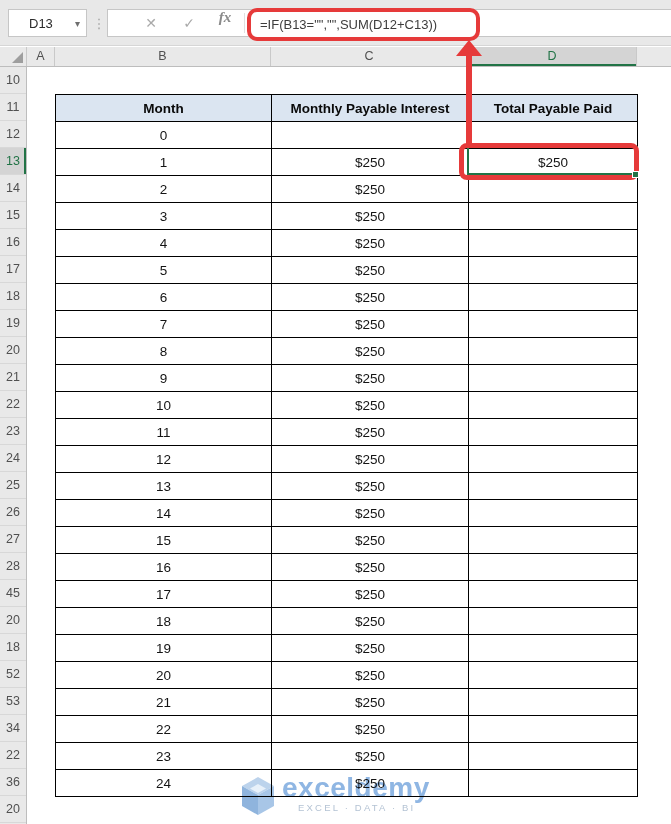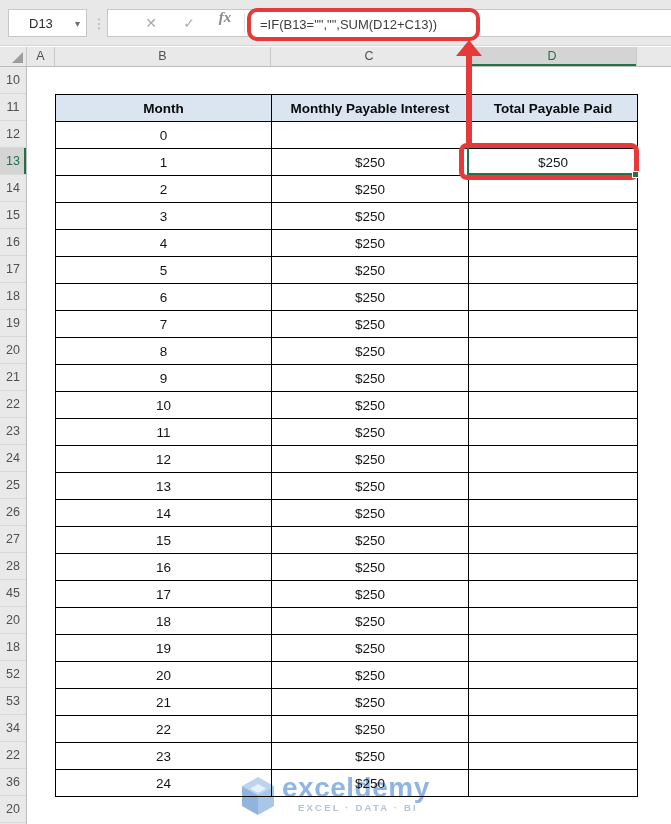--- a/index.html
+++ b/index.html
@@ -117,21 +117,21 @@
     position:absolute; left:236px; top:772px; width:250px; height:46px;
     z-index:7; pointer-events:none; mix-blend-mode:multiply;
   }
   .wm-logo { position:absolute; left:2px; top:4px; }
   .wm-brand {
     position:absolute; left:46px; top:0px;
     font-size:28px; font-weight:bold; letter-spacing:0.5px; color:#8fb6e3;
   }
   .wm-tag {
     position:absolute; left:62px; top:30px;
-    font-size:9.5px; font-weight:bold; letter-spacing:2.2px; color:#b4c3d4;text-align:center;
+    font-size:9.5px; font-weight:normal; letter-spacing:2.2px; color:#b4c3d4;text-align:center;
   }
 </style>
 </head>
 <body>
 
 <div class="app">
 
   <div class="toolbar">
     <div class="name-box">
       <span class="nb-text">D13</span>

